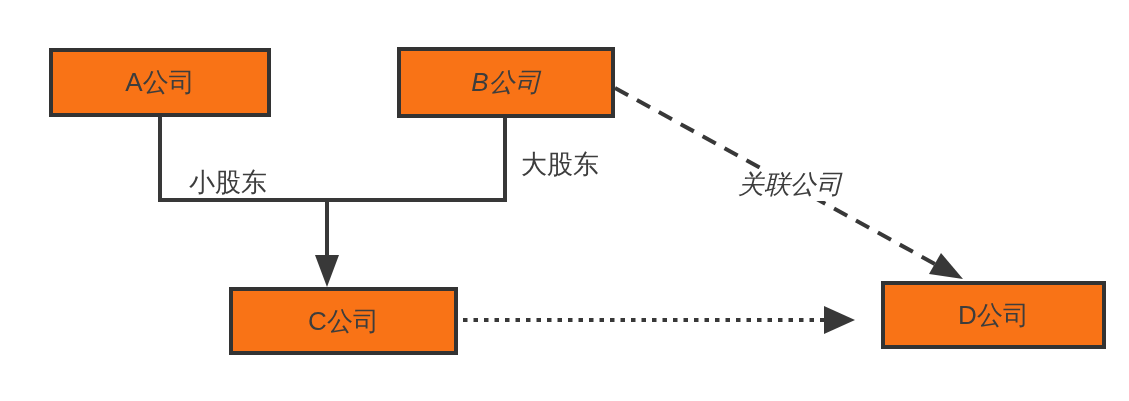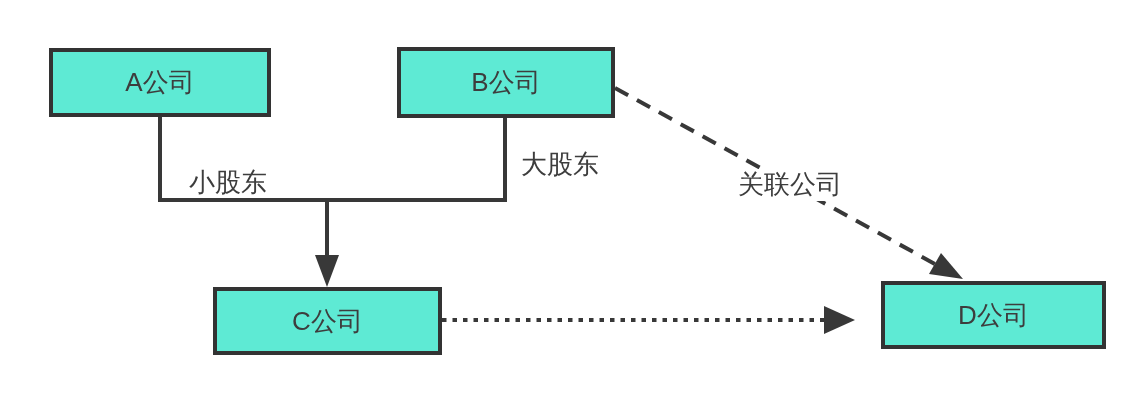--- a/index.html
+++ b/index.html
@@ -27,45 +27,46 @@
     stroke: #383838;
     stroke-width: 4;
   }
   .connector-layer polygon {
     fill: #383838;
     stroke: none;
   }
   .node {
     position: absolute;
     box-sizing: border-box;
-    background: #5eead4;
+    background: #f97316;
     border: 4px solid #333333;
     display: flex;
     align-items: center;
     justify-content: center;
     font-size: 26px;
     color: #3d3d3d;
   }
   .node-a { left: 49px;  top: 48px;  width: 222px; height: 69px; }
-  .node-b { left: 397px; top: 47px;  width: 218px; height: 71px; }
-  .node-c { left: 213px; top: 287px; width: 229px; height: 68px; }
+  .node-b { left: 397px; top: 47px;  width: 218px; height: 71px; font-style: italic; }
+  .node-c { left: 229px; top: 287px; width: 229px; height: 68px; }
   .node-d { left: 855px; top: 281px; width: 225px; height: 68px; margin-left: 26px; }
   .edge-label {
     position: absolute;
     font-size: 26px;
     line-height: 1.15;
     color: #3d3d3d;
     white-space: nowrap;
   }
   .lbl-minor    { left: 189px; top: 168px; }
   .lbl-major    { left: 521px; top: 150px; }
   .lbl-affiliate {
     left: 736px; top: 169px;
     background: #ffffff;
     padding: 1px 2px;
+    font-style: italic;
   }
   .lbl-trade {
     left: 527px; top: 303px;
     background: #ffffff;
     padding: 1px 2px;
   }
 </style>
 </head>
 <body>
 

